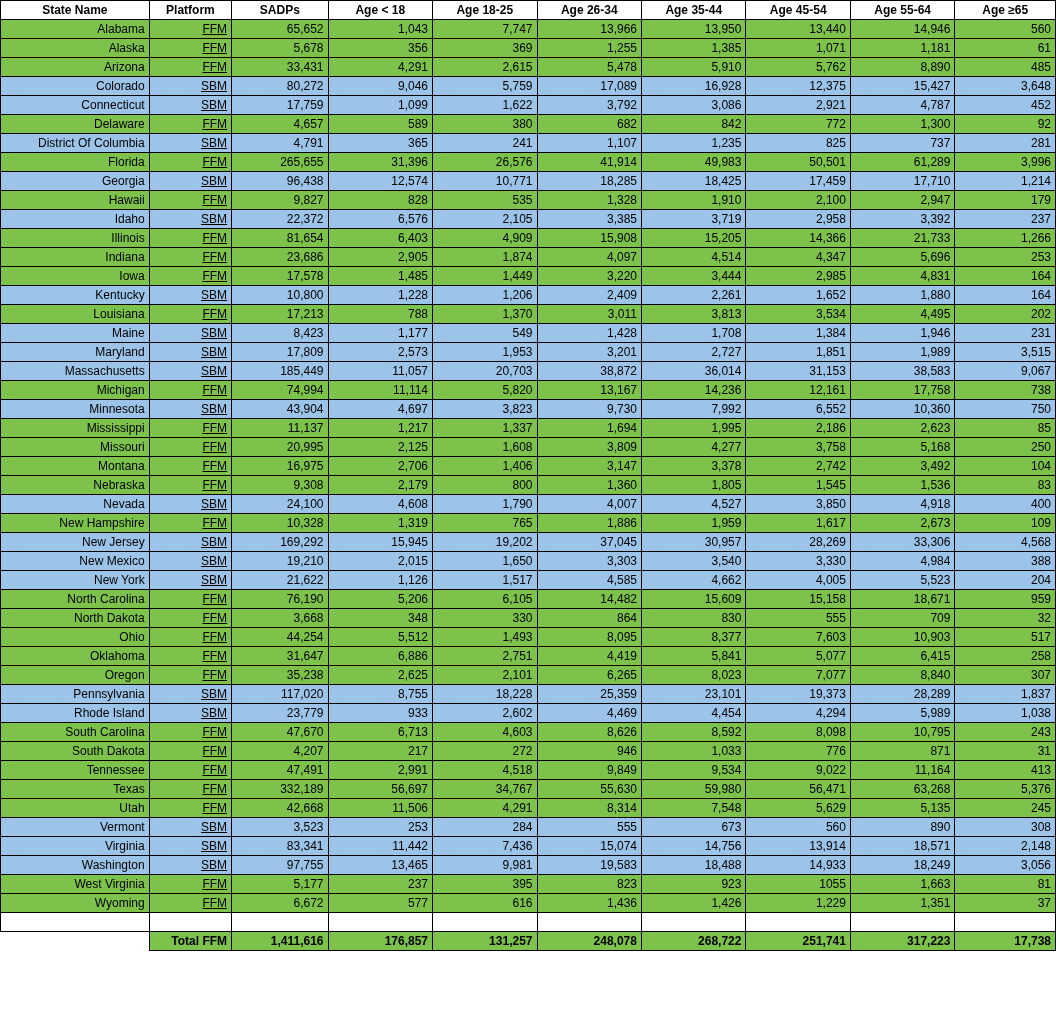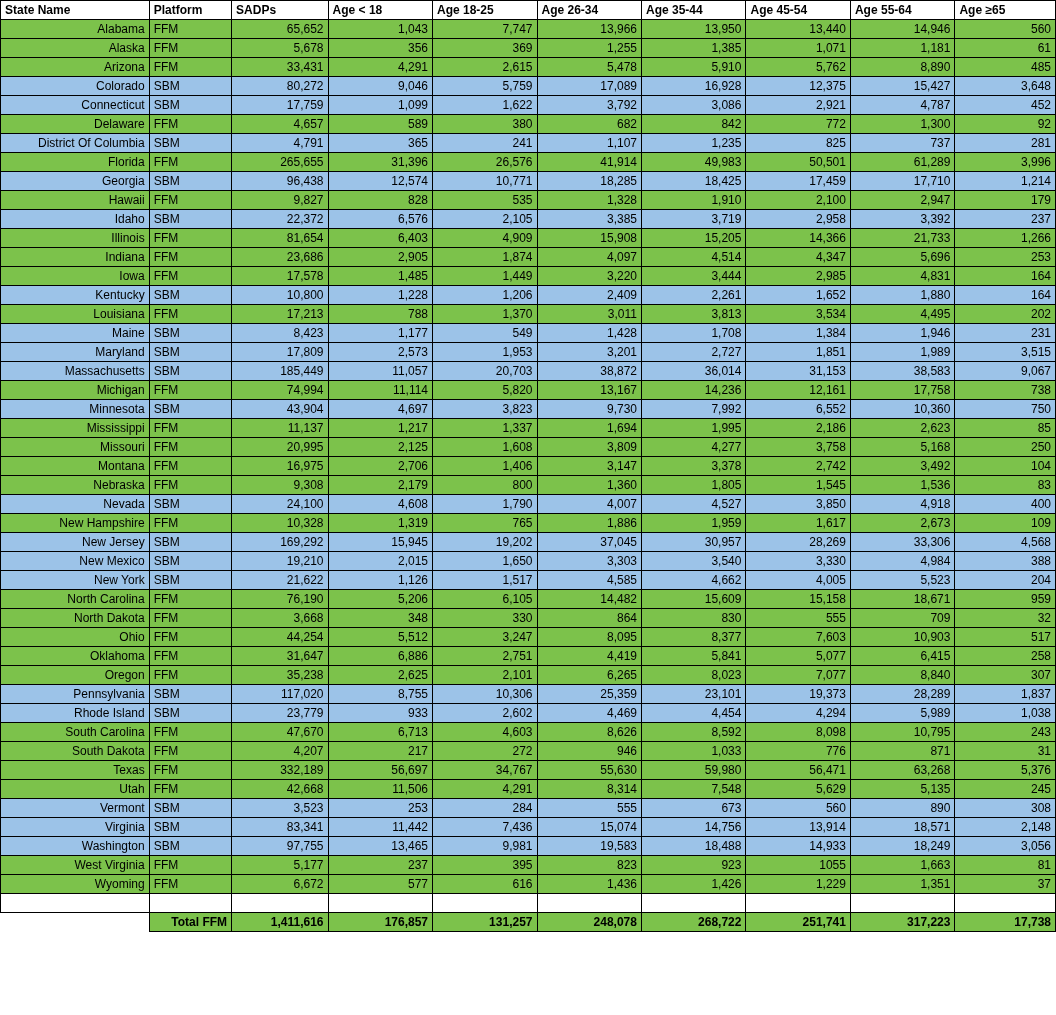--- a/index.html
+++ b/index.html
@@ -25,29 +25,30 @@
     padding: 0 4px;
     height: 18px;
     line-height: 18px;
     font-size: 12px;
     white-space: nowrap;
     overflow: hidden;
   }
   thead th {
     background: #ffffff;
     font-weight: bold;
-    text-align: left;
+    text-align: center;
   }
   td.state {
     text-align: right;
     font-weight: normal;
     margin-top: 20px;
   }
   td.platform {
-    text-align: left;
+    text-align: right;
+    text-decoration: underline;
   }
   td.num {
     text-align: right;
   }
   tr.ffm td {
     background: #7cc24b;
   }
   tr.sbm td {
     background: #9cc3e8;
   }
@@ -491,21 +492,21 @@
         <td class="num">830</td>
         <td class="num">555</td>
         <td class="num">709</td>
         <td class="num">32</td>
       </tr>
       <tr class="ffm">
         <td class="state">Ohio</td>
         <td class="platform">FFM</td>
         <td class="num">44,254</td>
         <td class="num">5,512</td>
-        <td class="num">3,247</td>
+        <td class="num">1,493</td>
         <td class="num">8,095</td>
         <td class="num">8,377</td>
         <td class="num">7,603</td>
         <td class="num">10,903</td>
         <td class="num">517</td>
       </tr>
       <tr class="ffm">
         <td class="state">Oklahoma</td>
         <td class="platform">FFM</td>
         <td class="num">31,647</td>
@@ -527,21 +528,21 @@
         <td class="num">8,023</td>
         <td class="num">7,077</td>
         <td class="num">8,840</td>
         <td class="num">307</td>
       </tr>
       <tr class="sbm">
         <td class="state">Pennsylvania</td>
         <td class="platform">SBM</td>
         <td class="num">117,020</td>
         <td class="num">8,755</td>
-        <td class="num">10,306</td>
+        <td class="num">18,228</td>
         <td class="num">25,359</td>
         <td class="num">23,101</td>
         <td class="num">19,373</td>
         <td class="num">28,289</td>
         <td class="num">1,837</td>
       </tr>
       <tr class="sbm">
         <td class="state">Rhode Island</td>
         <td class="platform">SBM</td>
         <td class="num">23,779</td>
@@ -569,20 +570,32 @@
         <td class="state">South Dakota</td>
         <td class="platform">FFM</td>
         <td class="num">4,207</td>
         <td class="num">217</td>
         <td class="num">272</td>
         <td class="num">946</td>
         <td class="num">1,033</td>
         <td class="num">776</td>
         <td class="num">871</td>
         <td class="num">31</td>
+      </tr>
+      <tr class="ffm">
+        <td class="state">Tennessee</td>
+        <td class="platform">FFM</td>
+        <td class="num">47,491</td>
+        <td class="num">2,991</td>
+        <td class="num">4,518</td>
+        <td class="num">9,849</td>
+        <td class="num">9,534</td>
+        <td class="num">9,022</td>
+        <td class="num">11,164</td>
+        <td class="num">413</td>
       </tr>
       <tr class="ffm">
         <td class="state">Texas</td>
         <td class="platform">FFM</td>
         <td class="num">332,189</td>
         <td class="num">56,697</td>
         <td class="num">34,767</td>
         <td class="num">55,630</td>
         <td class="num">59,980</td>
         <td class="num">56,471</td>

